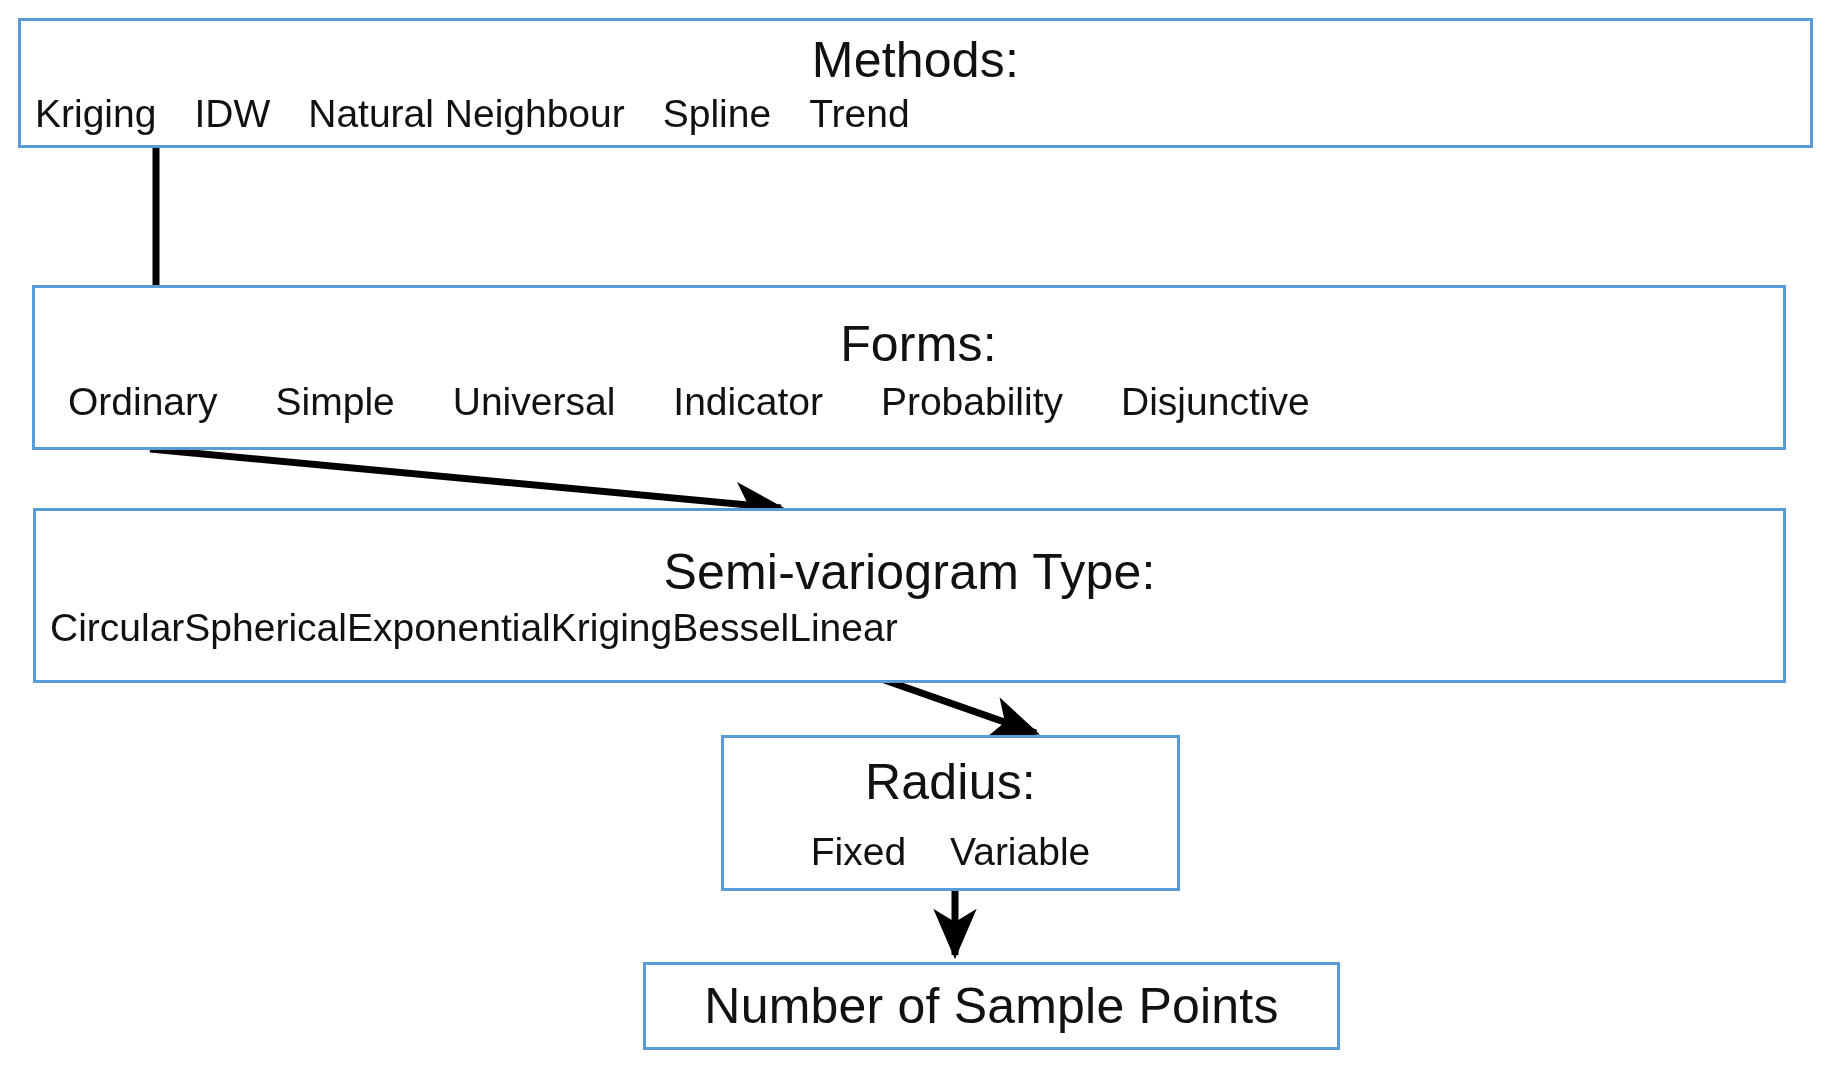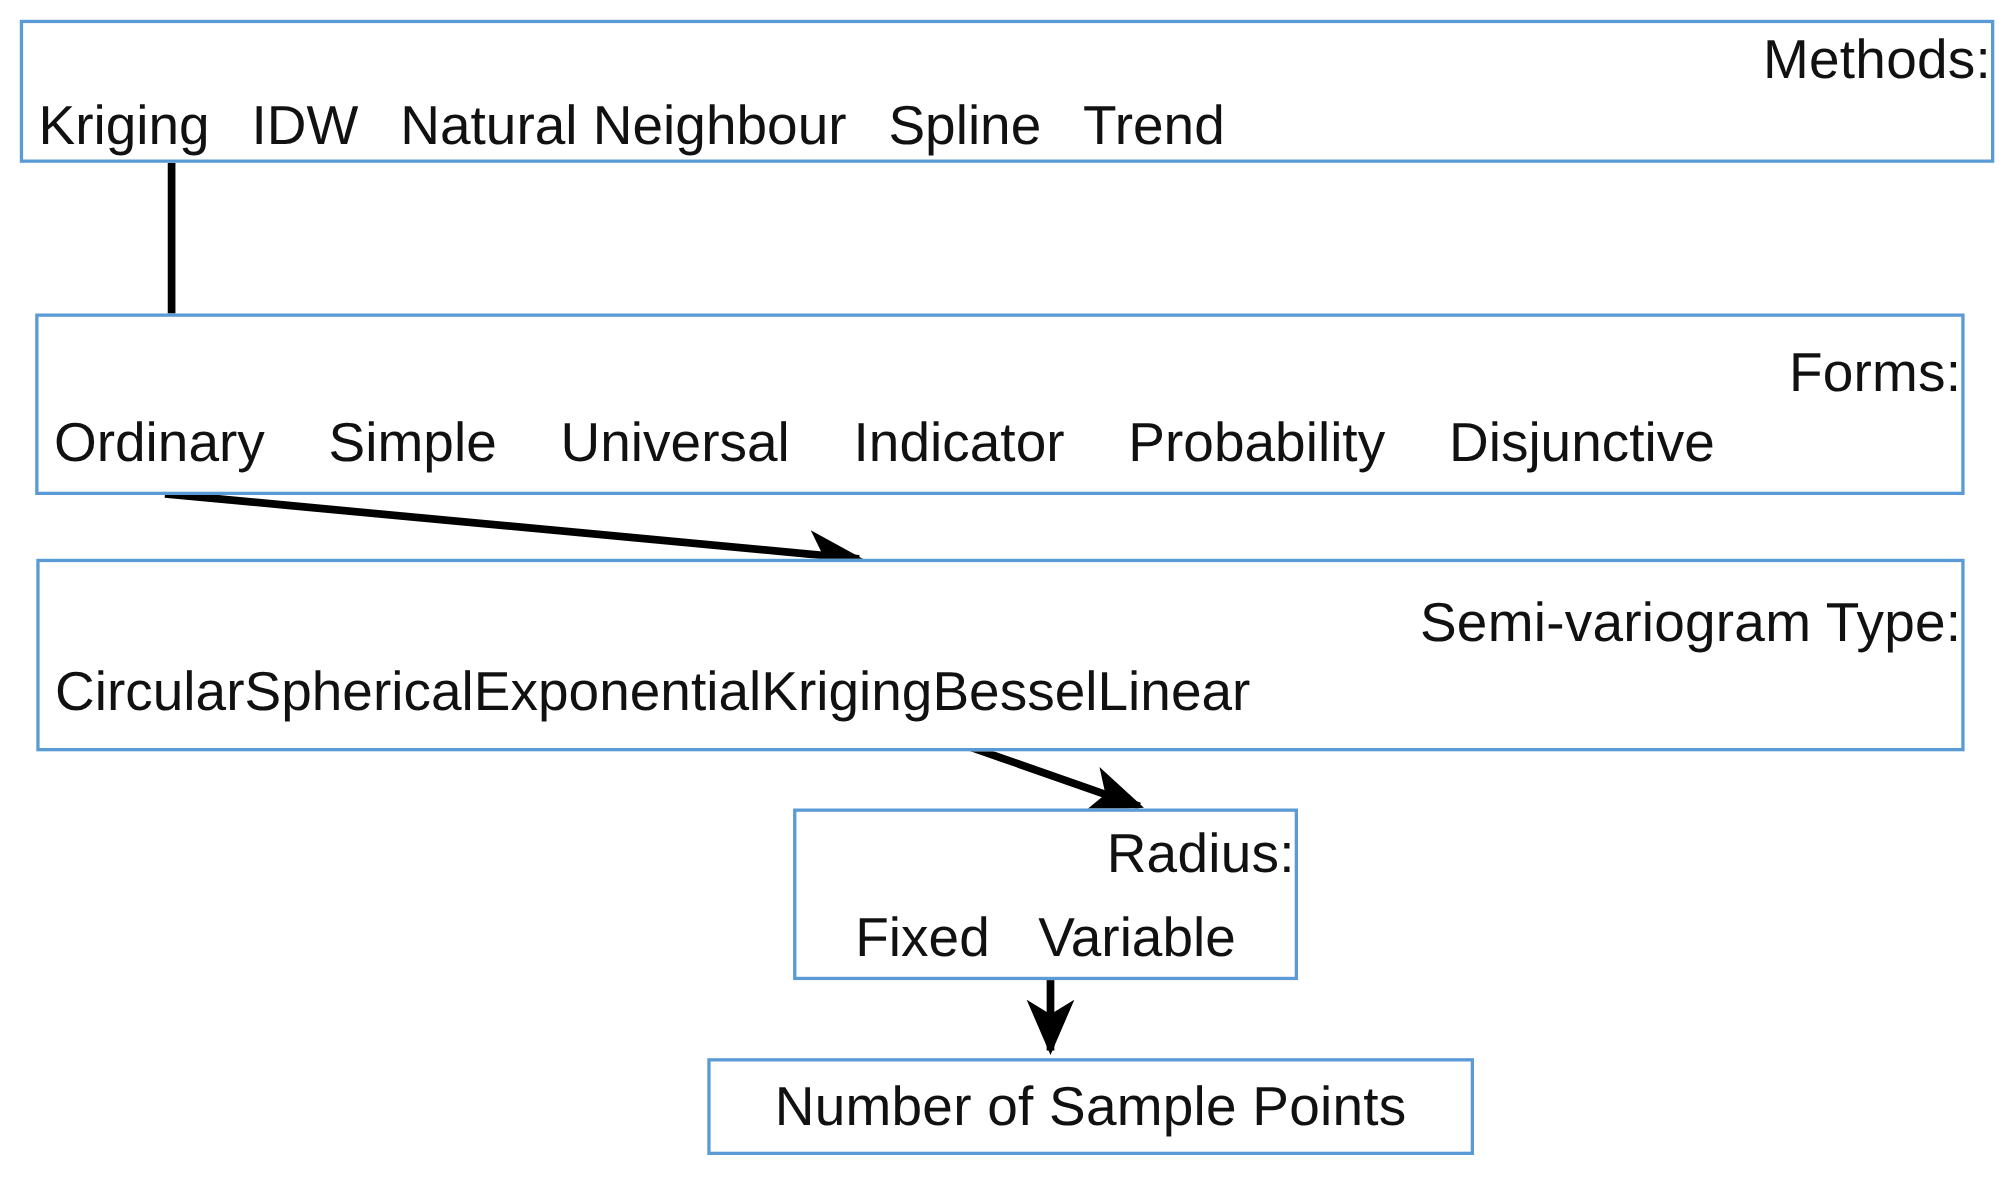--- a/index.html
+++ b/index.html
@@ -23,34 +23,34 @@
     position: absolute;
     box-sizing: border-box;
     border: 3px solid #5B9BD5;
     background: #ffffff;
     display: flex;
     flex-direction: column;
     align-items: stretch;
     justify-content: center;
   }
   .box-title {
-    text-align: right;
+    text-align: center;
     color: #111111;
     font-size: 50px;
     line-height: 1.12;
     font-weight: 400;
     letter-spacing: 0.2px;
     white-space: nowrap;
   }
   .options-row {
     display: flex;
     flex-direction: row;
     align-items: baseline;
     color: #111111;
-    font-size: 50px;
+    font-size: 39px;
     line-height: 1.12;
     white-space: nowrap;
   }
   .option {
     color: #111111;
   }
   
   #box-methods {
     left: 18px;
     top: 18px;
@@ -63,20 +63,21 @@
     padding-left: 14px;
     margin-top: 4px;
     gap: 38px;
   }
 
   #box-forms {
     left: 32px;
     top: 285px;
     width: 1754px;
     height: 165px;
+    padding-left: 19px;
   }
   #box-forms .box-title { margin-top: 4px; }
   #box-forms .options-row {
     padding-left: 14px;
     margin-top: 8px;
     gap: 58px;
   }
 
   #box-variogram {
     left: 33px;

